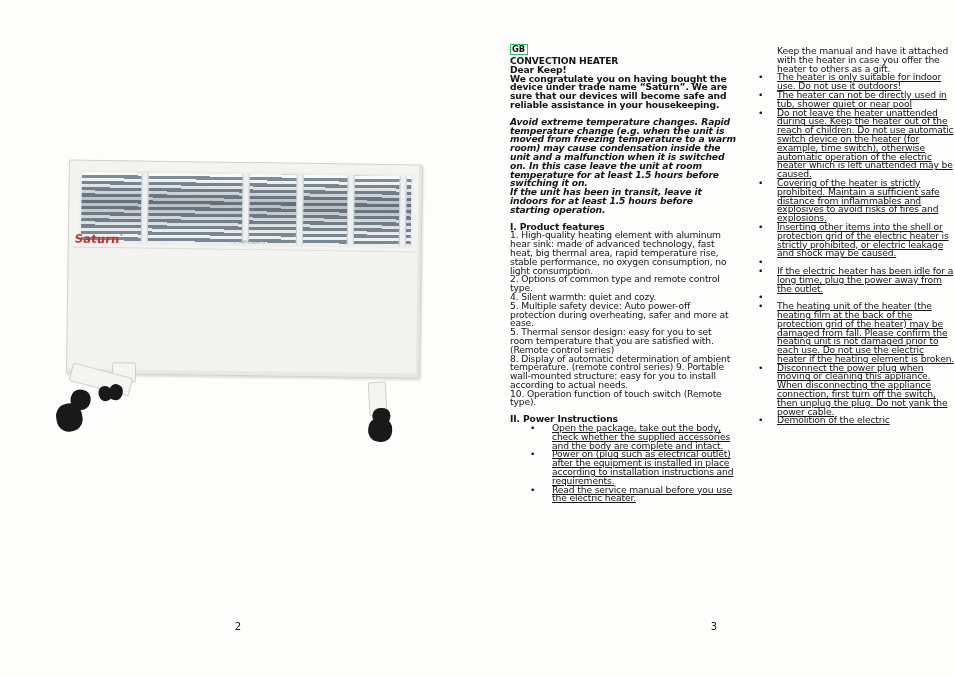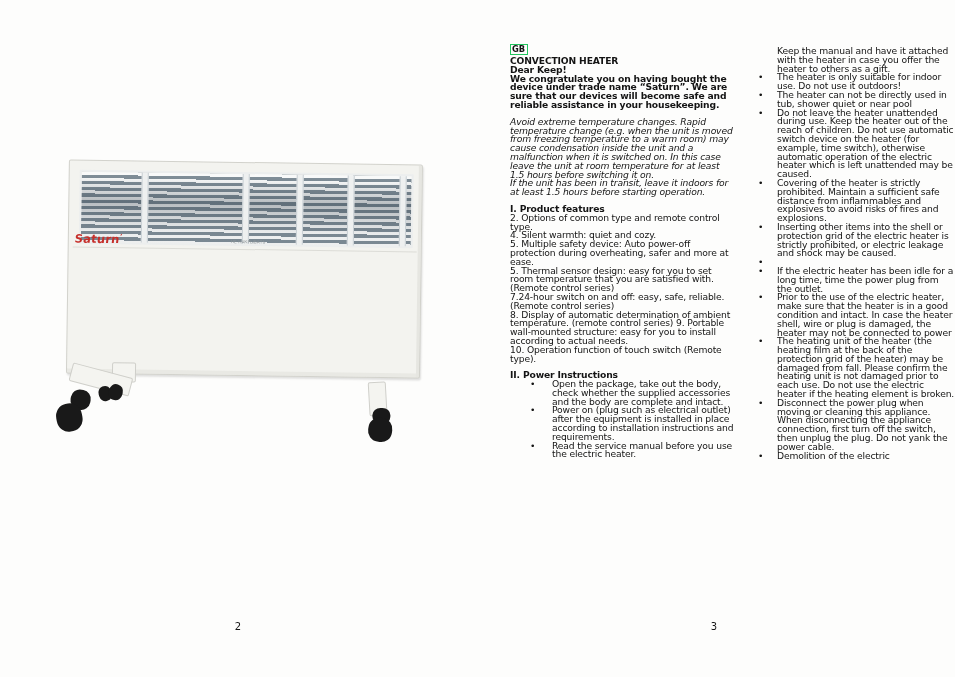--- a/index.html
+++ b/index.html
@@ -13,33 +13,33 @@
     position:relative; width:955px; height:677px;
     background:#fdfdfc; overflow:hidden;
   }
 
   
   .col { position:absolute; font-size:9.2px; line-height:8.8px; letter-spacing:-0.15px; }
   .col1 { left:510px; top:44px;  width:226px; }
   .col2 { left:744px; top:47px;  width:211px; }
   .col p { margin:0; }
   .b  { font-weight:bold; }
-  .bi { font-weight:normal; font-style:italic; }
+  .bi { font-weight:bold; font-style:italic; }
   .gap { height:8px; }
   .gb-box {
     display:inline-block; border:1px solid #22c55e;
     padding:0 2px 0 1px; font-size:8.3px; font-weight:bold; line-height:9px;
     margin-bottom:2px;
     text-align:center;
   }
   .bullet { display:flex; }
   .bullet .dot { flex:none; }
   .ind1 .dot { width:42px; padding-left:20px; box-sizing:border-box; }
   .ind2 .dot { width:33px; padding-left:14px; box-sizing:border-box; }
-  .bullet .txt { flex:1; }
+  .bullet .txt { flex:1;text-decoration:underline; }
   .cont-indent { padding-left:33px; }
 
   .pagenum { position:absolute; font-size:10px; width:24px; text-align:center; }
   .pagenum-left  { left:226px; top:621px; }
   .pagenum-right { left:702px; top:621px; }
 
   
   .heater { position:absolute; left:55px; top:150px; width:380px; height:300px; transform:rotate(0.8deg); }
   .heater-body {
     position:absolute; left:12px; top:12px; width:352px; height:212px;
@@ -128,25 +128,25 @@
   <div class="col col1">
     <div class="gb-box">GB</div>
     <p class="b">CONVECTION HEATER</p>
     <p class="b">Dear Keep!</p>
     <p class="b">We congratulate you on having bought the device under trade name “Saturn”. We are sure that our devices will become safe and reliable assistance in your housekeeping.</p>
     <div class="gap"></div>
     <p class="bi">Avoid extreme temperature changes. Rapid temperature change (e.g. when the unit is moved from freezing temperature to a warm room) may cause condensation inside the unit and a malfunction when it is switched on. In this case leave the unit at room temperature for at least 1.5 hours before switching it on.</p>
     <p class="bi">If the unit has been in transit, leave it indoors for at least 1.5 hours before starting operation.</p>
     <div class="gap"></div>
     <p class="b">I. Product features</p>
+    <p>1. High-quality heating element with aluminum hear sink: made of advanced technology, fast heat, big thermal area, rapid temperature rise, stable performance, no oxygen consumption, no light consumption.</p>
     <p>2. Options of common type and remote control type.</p>
     <p>4. Silent warmth: quiet and cozy.</p>
     <p>5. Multiple safety device: Auto power-off protection during overheating, safer and more at ease.</p>
     <p>5. Thermal sensor design: easy for you to set room temperature that you are satisfied with. (Remote control series)</p>
-    <p>7.24-hour switch on and off: easy, safe, reliable. (Remote control series)</p>
     <p>8. Display of automatic determination of ambient temperature. (remote control series) 9. Portable wall-mounted structure: easy for you to install according to actual needs.</p>
     <p>10. Operation function of touch switch (Remote type).</p>
     <div class="gap"></div>
     <p class="b">II. Power Instructions</p>
     <div class="bullet ind1">
       <span class="dot">•</span>
       <span class="txt">Open the package, take out the body, check whether the supplied accessories and the body are complete and intact.</span>
     </div>
     <div class="bullet ind1">
       <span class="dot">•</span>
@@ -178,25 +178,24 @@
     </div>
     <div class="bullet ind2">
       <span class="dot">•</span>
       <span class="txt">Inserting other items into the shell or protection grid of the electric heater is strictly prohibited, or electric leakage and shock may be caused.</span>
     </div>
     <div class="bullet ind2">
       <span class="dot">•</span>
     </div>
     <div class="bullet ind2">
       <span class="dot">•</span>
-      <span class="txt">If the electric heater has been idle for a long time, time the power plug from the outlet.</span>
-    </div>
-    <div class="bullet ind2">
-      <span class="dot">•</span>
-      <span class="txt">Prior to the use of the electric heater, make sure that the heater is in a good condition and intact. In case the heater shell, wire or plug is damaged, the heater may not be connected to power</span>
+      <span class="txt">If the electric heater has been idle for a long time, plug the power away from the outlet.</span>
+    </div>
+    <div class="bullet ind2">
+      <span class="dot">•</span>
     </div>
     <div class="bullet ind2">
       <span class="dot">•</span>
       <span class="txt">The heating unit of the heater (the heating film at the back of the protection grid of the heater) may be damaged from fall. Please confirm the heating unit is not damaged prior to each use. Do not use the electric heater if the heating element is broken.</span>
     </div>
     <div class="bullet ind2">
       <span class="dot">•</span>
       <span class="txt">Disconnect the power plug when moving or cleaning this appliance. When disconnecting the appliance connection, first turn off the switch, then unplug the plug. Do not yank the power cable.</span>
     </div>
     <div class="bullet ind2">

